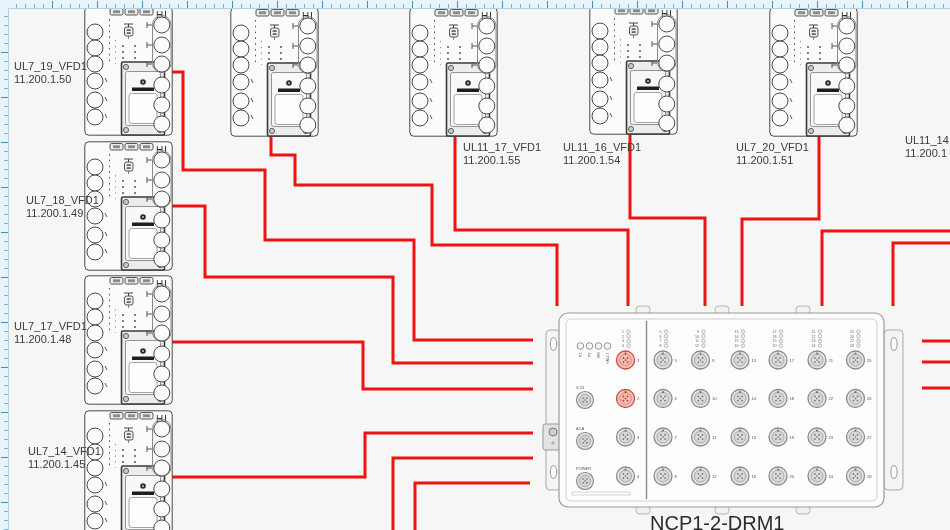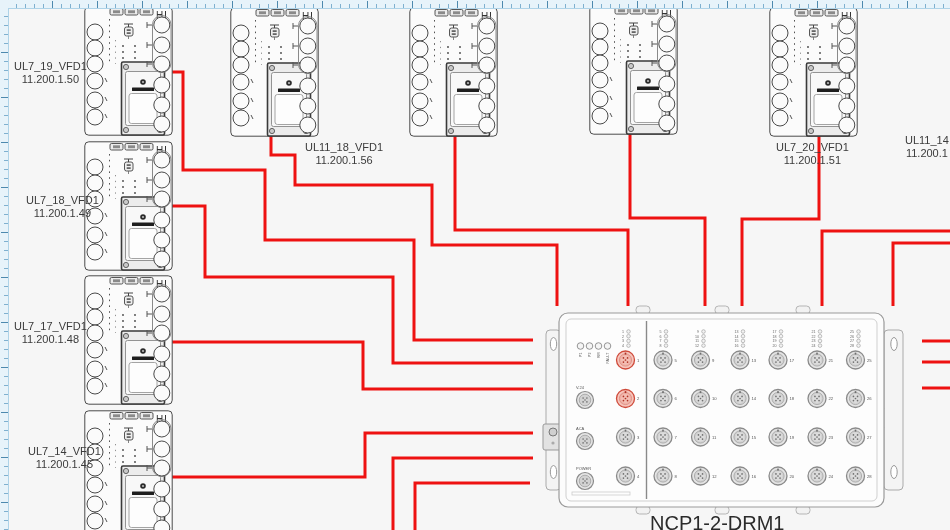--- a/index.html
+++ b/index.html
@@ -13,21 +13,21 @@
       repeating-linear-gradient(90deg,transparent 0 44px,#4d89ae 44px 45px),
       repeating-linear-gradient(90deg,transparent 0 8px,#7fb0cf 8px 9px);
     background-size:100% 7px,100% 4px;background-position:bottom left;background-repeat:no-repeat;}
   #ruler-left{left:0;top:8px;width:8px;height:522px;border-right:1px solid #aed3e8;
     background-image:
       repeating-linear-gradient(180deg,transparent 0 44px,#4d89ae 44px 45px),
       repeating-linear-gradient(180deg,transparent 0 8px,#7fb0cf 8px 9px);
     background-size:7px 100%,4px 100%;background-position:top right;background-repeat:no-repeat;}
   svg#scene{position:absolute;left:0;top:0;}
   .cable{fill:none;stroke:#ee1211;stroke-width:3;stroke-linejoin:miter;}
-  .dev-label{position:absolute;color:#3b3b3b;font-size:11px;line-height:13px;white-space:nowrap;z-index:3;text-align:center;}
+  .dev-label{position:absolute;color:#3b3b3b;font-size:11px;line-height:13px;white-space:nowrap;z-index:3;}
   #drm-title{position:absolute;color:#2b2b2b;font-size:20px;white-space:nowrap;z-index:3;}
 </style>
 </head>
 <body>
 
 <div id="stage">
 
   <div class="ruler" id="ruler-corner"></div>
   <div class="ruler" id="ruler-top"></div>
   <div class="ruler" id="ruler-left"></div>
@@ -639,25 +639,29 @@
       <div>11.200.1.49</div>
     </div>
   <div class="dev-label" style="left:14px;top:320px">
       <div>UL7_17_VFD1</div>
       <div>11.200.1.48</div>
     </div>
   <div class="dev-label" style="left:28px;top:445px">
       <div>UL7_14_VFD1</div>
       <div>11.200.1.45</div>
     </div>
-  <div class="dev-label" style="left:305px;top:141px">
-      <div>UL11_18_VFD1</div>
-      <div>11.200.1.56</div>
-    </div>
-  <div class="dev-label" style="left:776px;top:141px">
+  <div class="dev-label" style="left:463px;top:141px">
+      <div>UL11_17_VFD1</div>
+      <div>11.200.1.55</div>
+    </div>
+  <div class="dev-label" style="left:563px;top:141px">
+      <div>UL11_16_VFD1</div>
+      <div>11.200.1.54</div>
+    </div>
+  <div class="dev-label" style="left:736px;top:141px">
       <div>UL7_20_VFD1</div>
       <div>11.200.1.51</div>
     </div>
   <div class="dev-label" style="left:905px;top:134px">
       <div>UL11_14</div>
       <div>11.200.1</div>
     </div>
   <div id="drm-title" style="left:650px;top:512px">NCP1-2-DRM1</div>
 </div>
 

